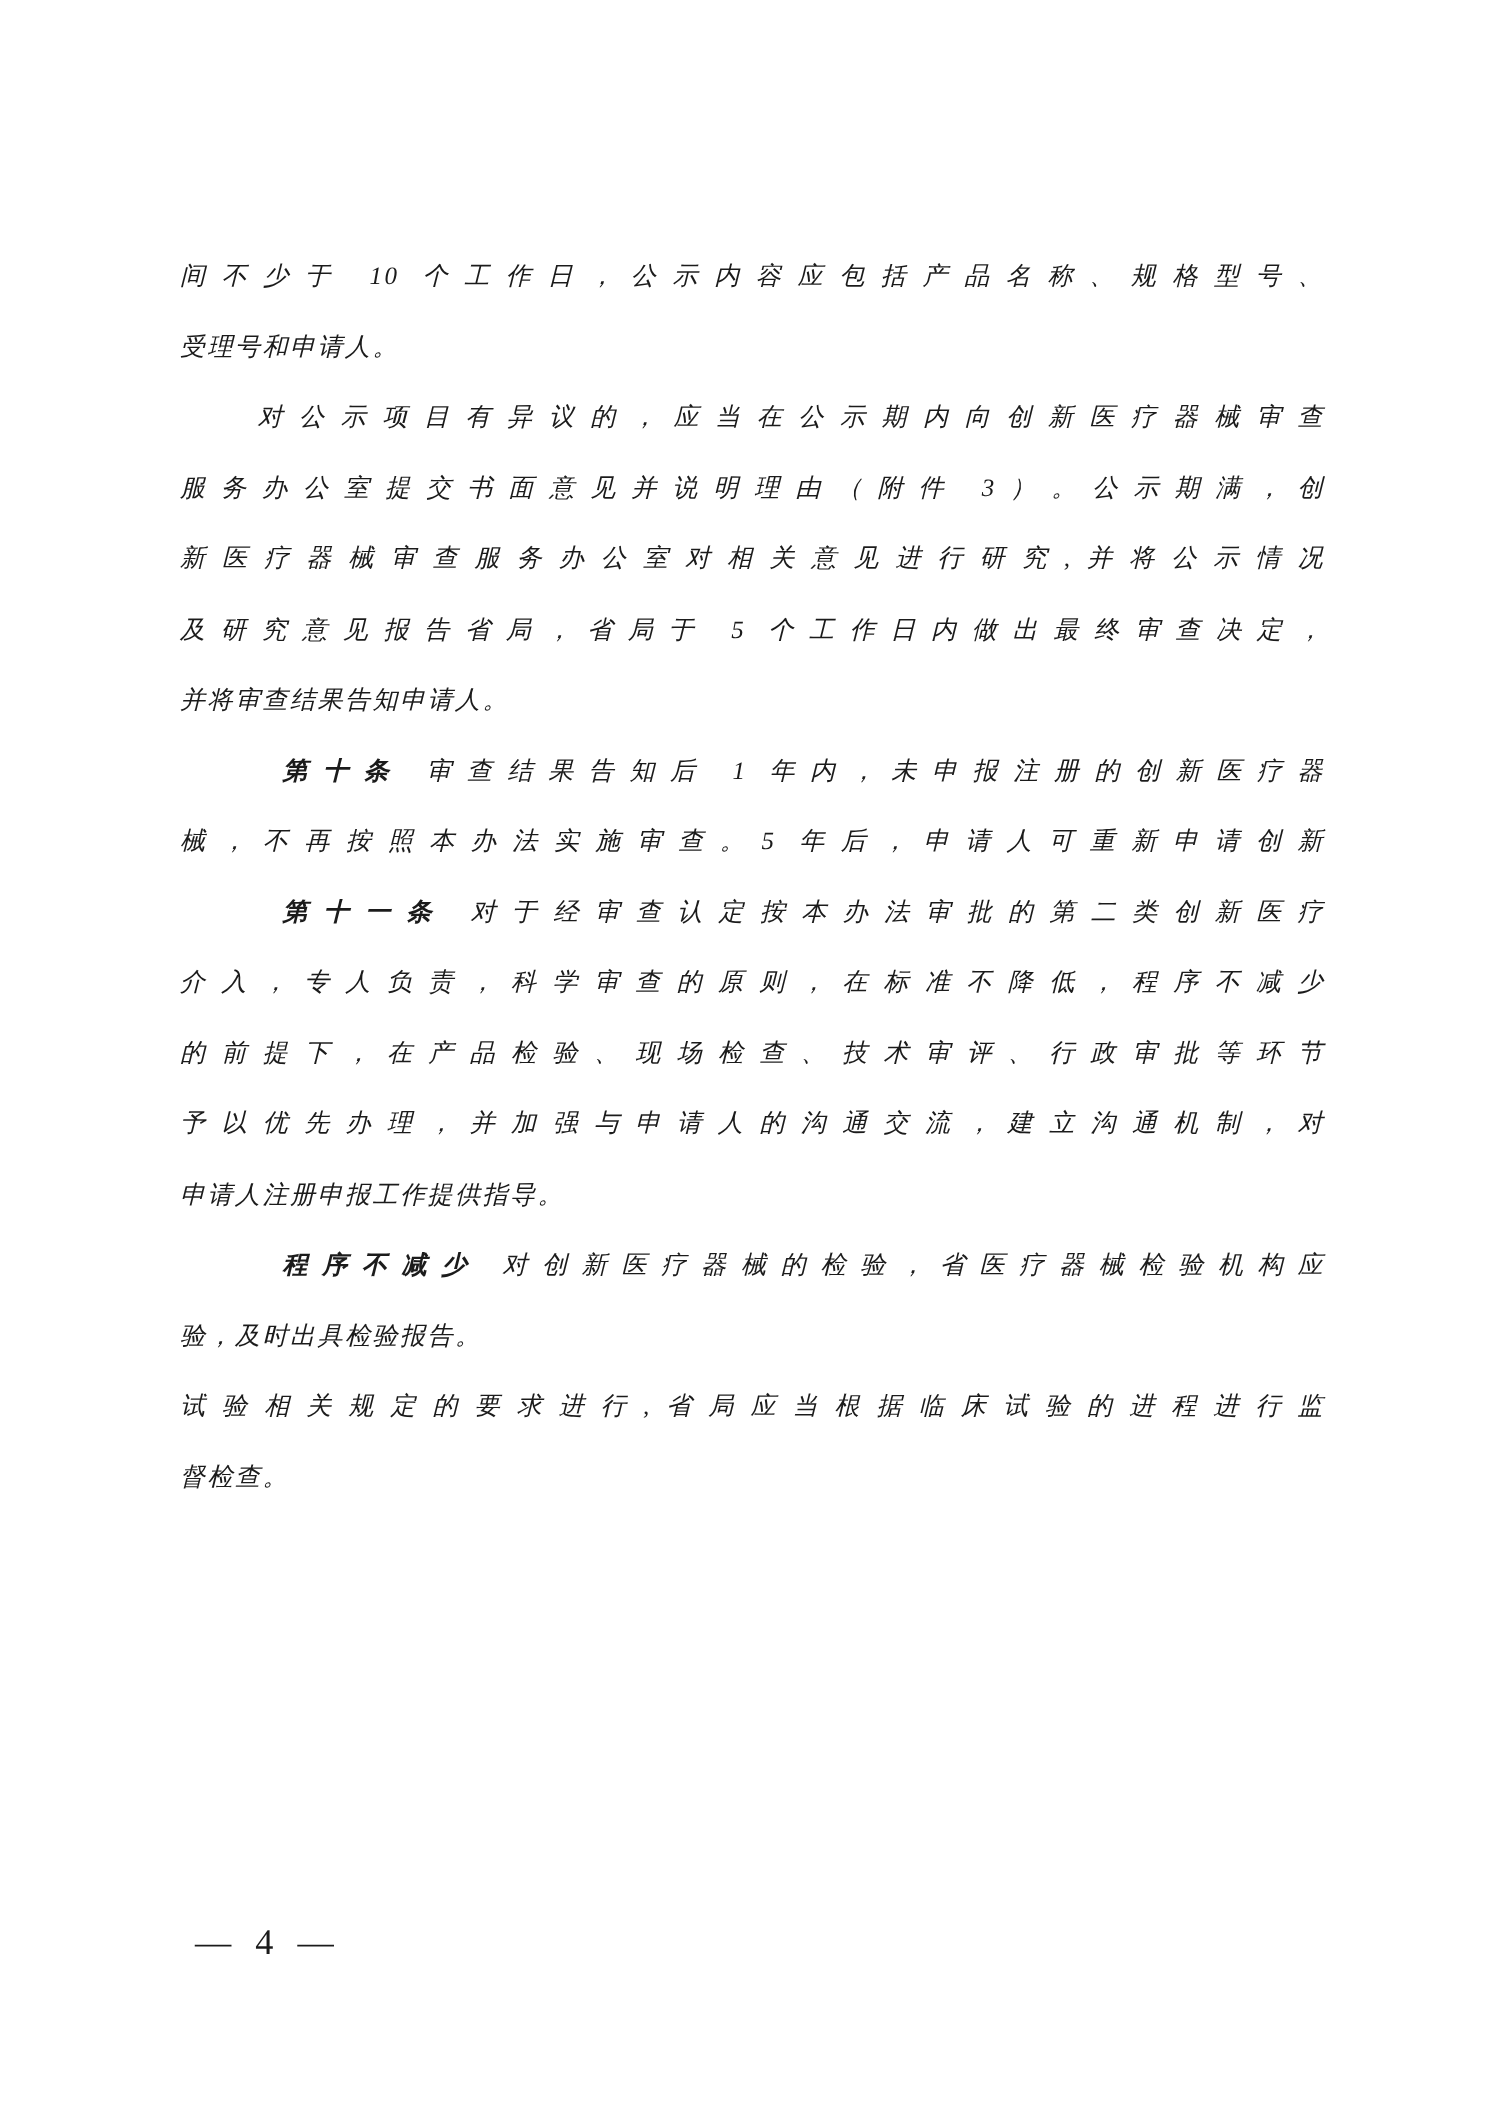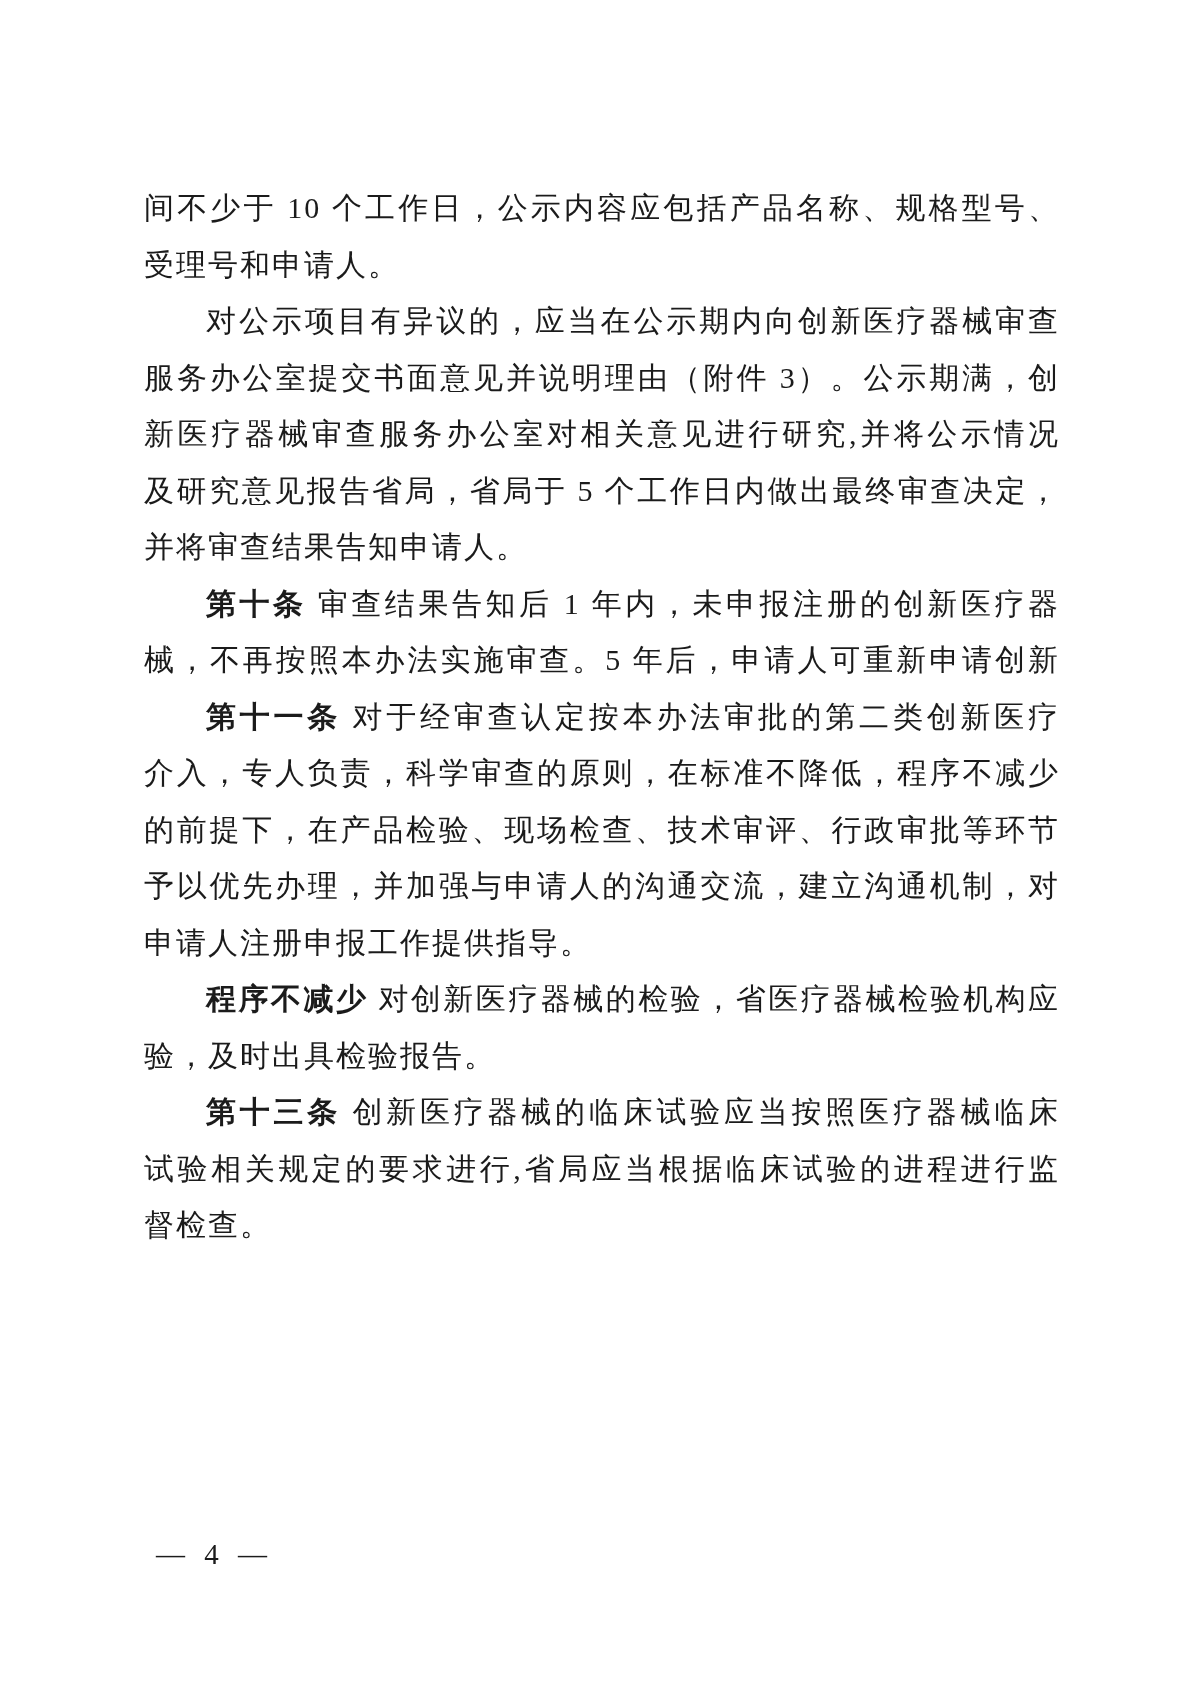--- a/index.html
+++ b/index.html
@@ -12,39 +12,41 @@
     width: 1200px;
     height: 1696px;
     background: #ffffff;
     color: #1b1b1b;
     font-family: "Liberation Serif", "DejaVu Serif", serif;
     overflow: hidden;
   }
   .text-block {
     position: absolute;
     left: 144px;
-    top: 180px;
+    top: 193px;
     width: 916px;
-    font-size: 30px;
+    font-size: 20px;
     line-height: 56.5px;
     letter-spacing: 2px;
+    font-style: italic;
   }
   .line {
     text-align: justify;
     text-align-last: justify;
     min-height: 56.5px;
   }
   .line.para-end {
     text-align-last: left;
   }
   .line.indent {
     padding-left: 62px;
   }
   .article {
     font-weight: 700;
+    margin-left: 20px;
   }
   .footer {
     position: absolute;
     left: 156px;
     top: 1538px;
     font-size: 29px;
     letter-spacing: 6px;
     color: #1b1b1b;
   }
 </style>
@@ -62,20 +64,19 @@
       <div class="line para-end"><span>并将审查结果告知申请人。</span></div>
       <div class="line indent"><b class="article">第十条</b><span> 审查结果告知后 1 年内，未申报注册的创新医疗器</span></div>
       <div class="line"><span>械，不再按照本办法实施审查。5 年后，申请人可重新申请创新</span></div>
       <div class="line indent"><b class="article">第十一条</b><span> 对于经审查认定按本办法审批的第二类创新医疗</span></div>
       <div class="line"><span>介入，专人负责，科学审查的原则，在标准不降低，程序不减少</span></div>
       <div class="line"><span>的前提下，在产品检验、现场检查、技术审评、行政审批等环节</span></div>
       <div class="line"><span>予以优先办理，并加强与申请人的沟通交流，建立沟通机制，对</span></div>
       <div class="line para-end"><span>申请人注册申报工作提供指导。</span></div>
       <div class="line indent"><b class="article">程序不减少</b><span> 对创新医疗器械的检验，省医疗器械检验机构应</span></div>
       <div class="line para-end"><span>验，及时出具检验报告。</span></div>
-      <div class="line indent"><b class="article">第十三条</b><span> 创新医疗器械的临床试验应当按照医疗器械临床</span></div>
       <div class="line"><span>试验相关规定的要求进行,省局应当根据临床试验的进程进行监</span></div>
       <div class="line para-end"><span>督检查。</span></div>
     </div>
   <div class="footer">
     <span>— 4 —</span>
   </div>
 </div>
 
 </body></html>

